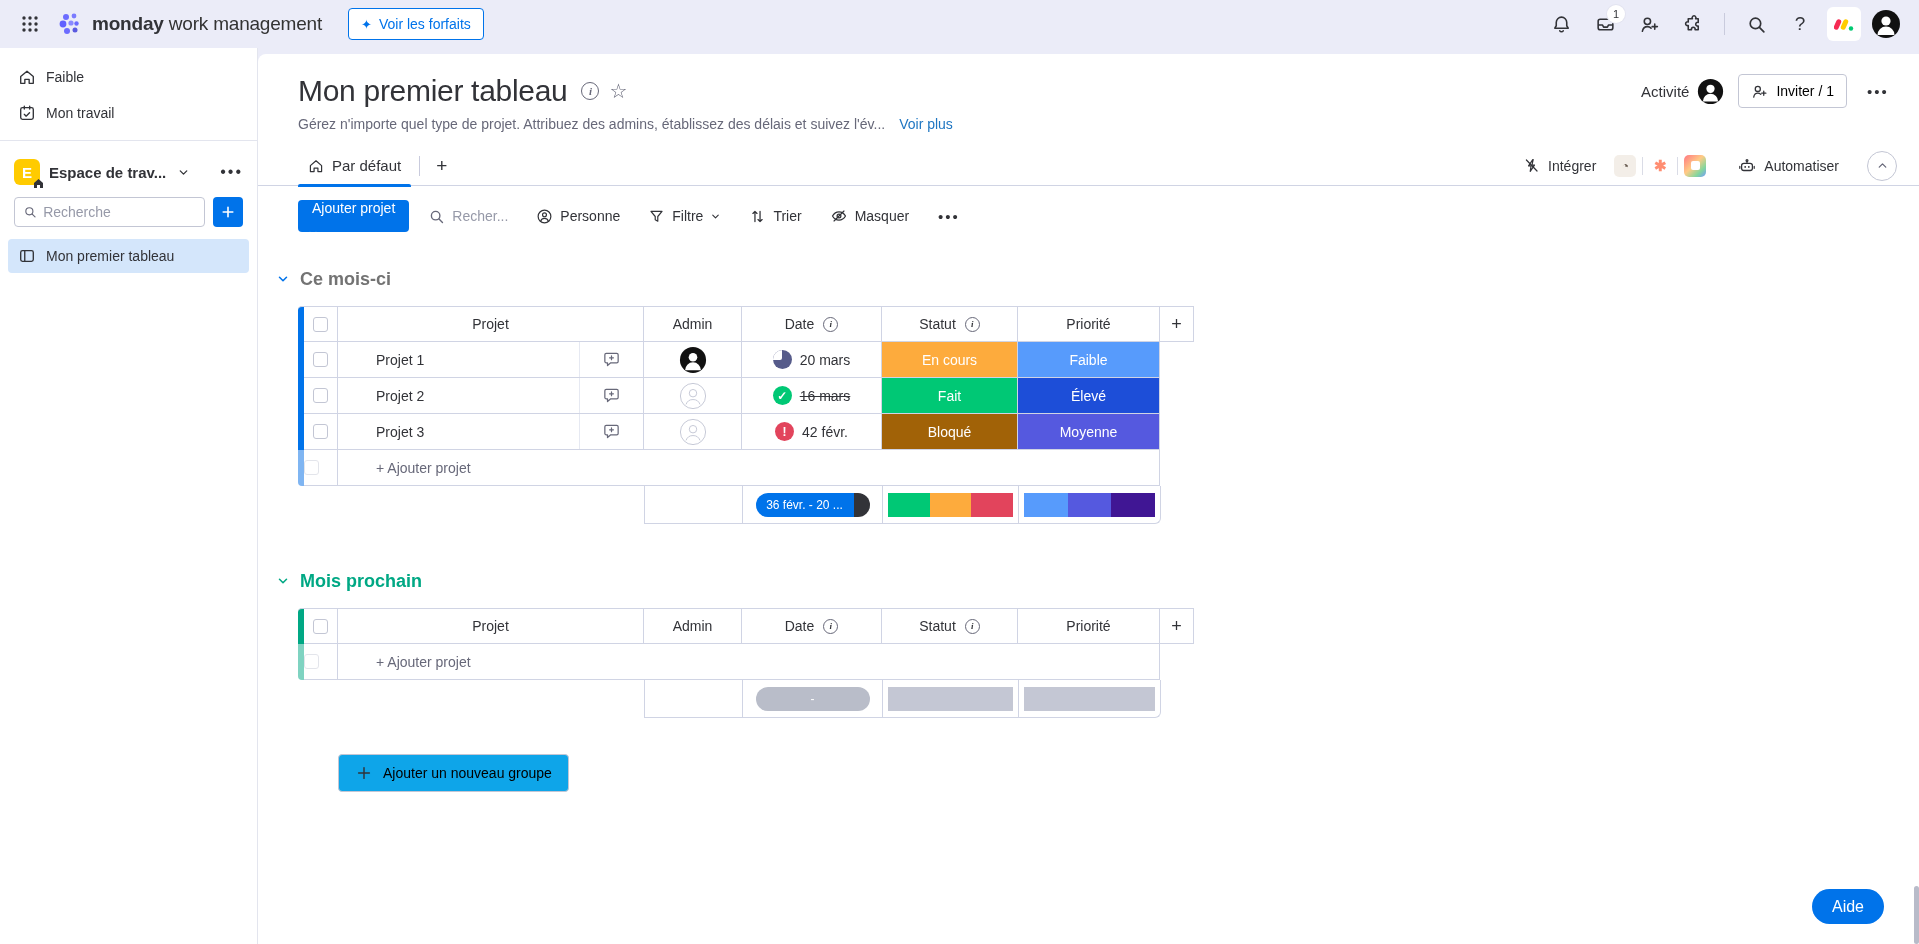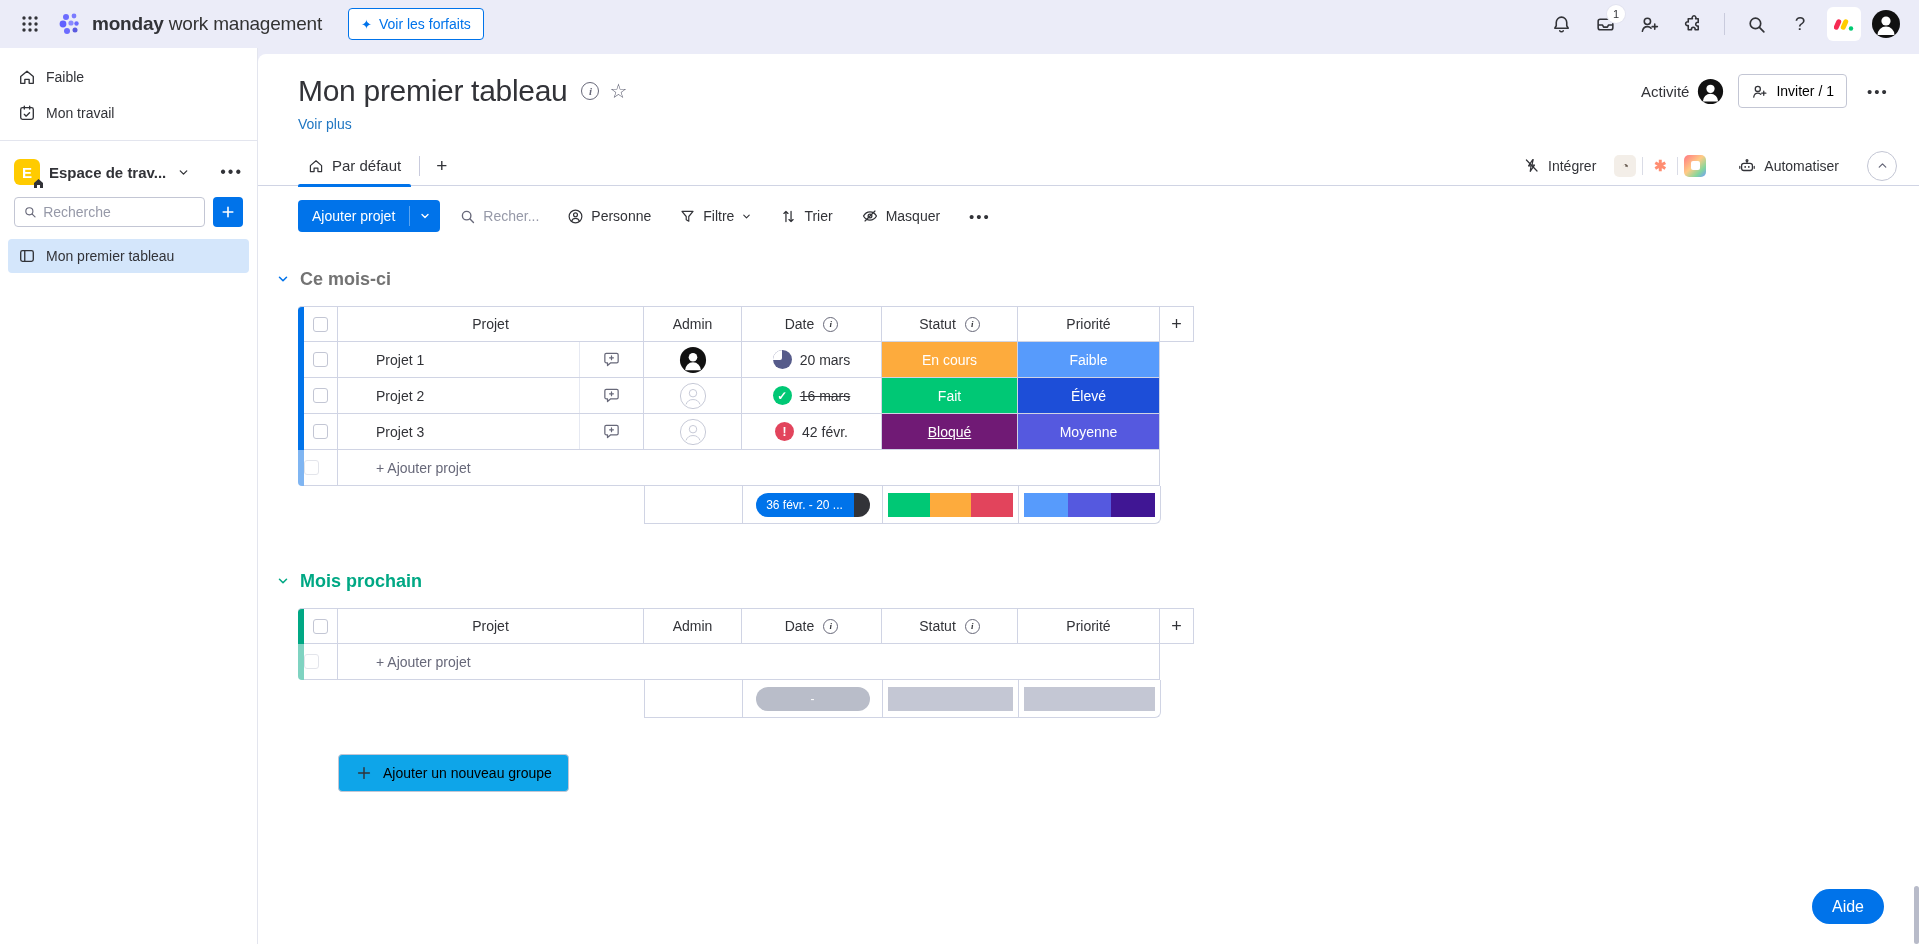--- a/index.html
+++ b/index.html
@@ -101,21 +101,21 @@
   .mini-app.m1 { background:#f2ece4; color:#4a3b2f; font-weight:700; }
   .mini-app.m2 { background:#fff; color:#ff7a59; font-weight:700; font-size:15px; }
   .mini-app.m3 { background:linear-gradient(135deg,#ff5f6d,#ffc371 45%,#6fd08c 75%,#5a8bff); }
   .mini-app.m3 i { width:9px; height:9px; background:#fff; border-radius:2px; display:block; }
   .collapse-circle { width:30px; height:30px; border:1px solid #c3c6d4; border-radius:50%;
     display:flex; align-items:center; justify-content:center; cursor:pointer; margin-left:10px; }
 
   
   .toolbar { display:flex; align-items:center; gap:10px; padding:14px 24px 12px 40px; }
   .add-split { display:flex; align-items:stretch; background:#0073ea; border-radius:4px;
-    overflow:hidden; height:32px; cursor:pointer; }
+    overflow:hidden; height:32px; cursor:pointer;flex-direction:column; }
   .add-split .lbl { color:#fff; font-size:14px; display:flex; align-items:center; padding:0 14px; }
   .add-split .sep { width:1px; background:rgba(255,255,255,.35); margin:6px 0; }
   .add-split .car { display:flex; align-items:center; padding:0 9px; color:#fff; }
   .tool-item { display:flex; align-items:center; gap:7px; font-size:14px; padding:6px 9px;
     border-radius:4px; cursor:pointer; color:#323338; }
   .tool-item .ph { color:#9699a8; }
   .tool-dots { letter-spacing:2px; font-size:15px; padding:6px 10px; cursor:pointer; }
 
   
   .groups { padding:10px 0 0 40px; }
@@ -363,20 +363,21 @@
                 <circle cx="8" cy="7" r="3"></circle>
                 <path d="M3.2 16.5c.6-3 2.4-4.5 4.8-4.5 1.4 0 2.6.5 3.5 1.4"></path>
                 <path d="M15 9.5v5M12.5 12h5"></path>
               </svg>
               <span>Inviter / 1</span>
             </button>
             <div class="hdr-dots">•••</div>
           </div>
         </div>
         <div class="desc-row">
+          <span class="board-desc">Gérez n'importe quel type de projet. Attribuez des admins, établissez des délais et suivez l'év...</span>
           <span class="see-more">Voir plus</span>
         </div>
       </div>
 
       <div class="tab-row">
         <div class="tab active">
           <svg width="16" height="16" viewBox="0 0 20 20" fill="none" stroke="#323338" stroke-width="1.5" stroke-linejoin="round">
             <path d="M3 9.5 10 3.5l7 6V17h-4.6v-4.4H7.6V17H3z"></path>
           </svg>
           <span>Par défaut</span>
@@ -604,21 +605,21 @@
                   <circle cx="15" cy="12" r="4" fill="none" stroke="#c3c6d4"></circle>
                   <path d="M7.5 24a8 8 0 0 1 15 0" fill="none" stroke="#c3c6d4"></path>
                 </svg>
               </div>
               <div class="cell c-date">
                 <span class="dot-ic" style="background-color: rgb(226, 68, 92);">
                     <span>!</span>
                   </span>
                 <span class="date-txt">42 févr.</span>
               </div>
-              <div class="cell c-stat" style="background-color: #701a75; text-decoration: underline;">
+              <div class="cell c-stat" style="background-color: #a16207;">
                   <span>Bloqué</span>
                 </div>
               <div class="cell c-prio" style="background-color: rgb(85, 89, 223);">
                   <span>Moyenne</span>
                 </div>
             </div>
 
             <div class="trow addrow">
               <div class="cell bar" style="background-color: rgb(127, 181, 242);"></div>
               <div class="cell c-check">

